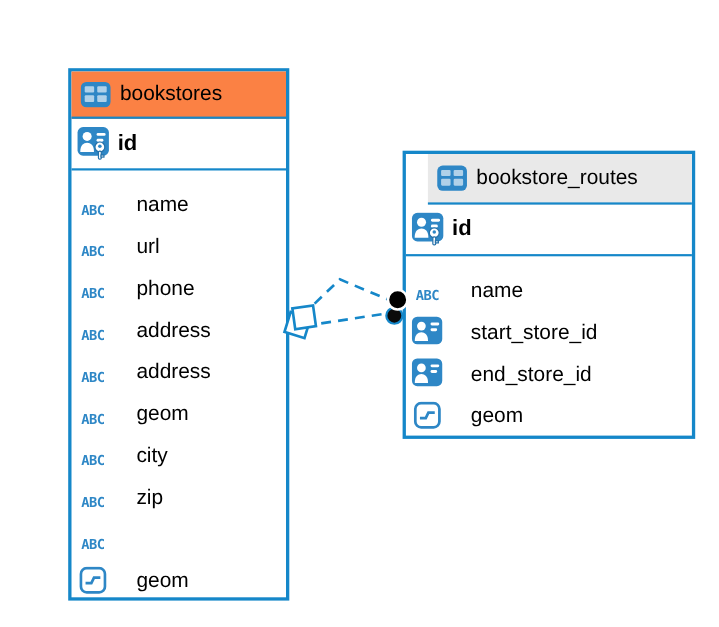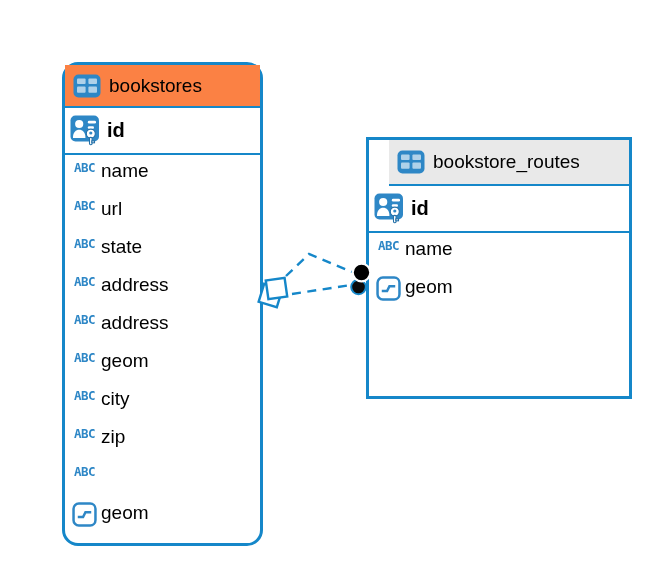--- a/index.html
+++ b/index.html
@@ -4,35 +4,35 @@
 <style>
   html,body{margin:0;padding:0;background:#fff;}
   #canvas{
     position:relative;width:654px;height:570px;background:#fff;
     font-family:"Liberation Sans",sans-serif;color:#000;overflow:hidden;
   }
   .table-card{
     position:absolute;background:#fff;border:3px solid var(--blue);
     box-sizing:border-box;
   }
-  #table-bookstores{left:62px;top:62px;width:201px;height:484px;border-radius:16px;}
+  #table-bookstores{left:62px;top:62px;width:201px;height:484px;}
   #table-routes{left:366px;top:137px;width:266px;height:262px;}
   .table-header{
     display:flex;align-items:center;gap:7px;padding:0 6px 0 6px;
     height:41px;border-bottom:2.5px solid var(--blue);
   }
   #table-routes .table-header{height:44px;margin-left:20px;}
   .table-title{font-size:19px;white-space:nowrap;}
   .pk-row{
     display:flex;align-items:center;gap:7px;padding:0 22px 0 4px;
     height:45px;border-bottom:2.5px solid var(--blue);
   }
   .pk-label{font-size:20px;font-weight:bold;}
   .fields{padding:5px 2px 0 4px;}
-  .field-row{display:flex;align-items:flex-start;gap:1px;height:38px;}
+  .field-row{display:flex;align-items:flex-end;gap:24px;height:38px;}
   .field-label{font-size:19px;white-space:nowrap;}
   .icon-slot{
     width:31px;flex:0 0 31px;display:flex;align-items:center;
     justify-content:center;
   }
   .abc-text{
     font-family:"DejaVu Sans Mono",monospace;font-weight:bold;
     font-size:12.5px;letter-spacing:-0.5px;color:var(--icon-blue);
   }
   
@@ -96,21 +96,21 @@
           <span class="icon-slot">
   <span class="abc-text">ABC</span>
 </span>
           <span class="field-label">url</span>
         </div>
 
         <div class="field-row">
           <span class="icon-slot">
   <span class="abc-text">ABC</span>
 </span>
-          <span class="field-label">state</span>
+          <span class="field-label">phone</span>
         </div>
 
         <div class="field-row">
           <span class="icon-slot">
   <span class="abc-text">ABC</span>
 </span>
           <span class="field-label">address</span>
         </div>
 
         <div class="field-row">
@@ -190,21 +190,45 @@
     </div>
     <div class="fields">
 
         <div class="field-row">
           <span class="icon-slot">
   <span class="abc-text">ABC</span>
 </span>
           <span class="field-label">name</span>
         </div>
 
-
+        <div class="field-row">
+          <span class="icon-slot">
+  <svg width="29" height="27" viewBox="0 0 30 27">
+    <rect class="ic-bg" x="0.5" y="0.5" width="28.5" height="26" rx="5"></rect>
+    <circle class="ic-fg" cx="9.4" cy="9.3" r="4.1"></circle>
+    <path class="ic-fg" d="M3.2,22.6 C3.2,17.6 6.1,15 9.4,15 C12.7,15 15.6,17.6 15.6,22.6 L15.6,23.4 L3.2,23.4 Z"></path>
+    <rect class="ic-fg" x="18" y="6" width="8.2" height="2.7" rx="1.3"></rect>
+    <rect class="ic-fg" x="18" y="11.4" width="6.2" height="2.7" rx="1.3"></rect>
+  </svg>
+</span>
+          <span class="field-label">start_store_id</span>
+        </div>
+
+        <div class="field-row">
+          <span class="icon-slot">
+  <svg width="29" height="27" viewBox="0 0 30 27">
+    <rect class="ic-bg" x="0.5" y="0.5" width="28.5" height="26" rx="5"></rect>
+    <circle class="ic-fg" cx="9.4" cy="9.3" r="4.1"></circle>
+    <path class="ic-fg" d="M3.2,22.6 C3.2,17.6 6.1,15 9.4,15 C12.7,15 15.6,17.6 15.6,22.6 L15.6,23.4 L3.2,23.4 Z"></path>
+    <rect class="ic-fg" x="18" y="6" width="8.2" height="2.7" rx="1.3"></rect>
+    <rect class="ic-fg" x="18" y="11.4" width="6.2" height="2.7" rx="1.3"></rect>
+  </svg>
+</span>
+          <span class="field-label">end_store_id</span>
+        </div>
 
         <div class="field-row">
           <span class="icon-slot">
   <svg width="25" height="25" viewBox="0 0 26 26">
     <rect class="ic-outline" x="1.6" y="1.6" width="22.8" height="22.8" rx="5.5"></rect>
     <path class="ic-line" d="M6,15.6 L11.5,15.6 L14,10.6 L20,10.6"></path>
   </svg>
 </span>
           <span class="field-label">geom</span>
         </div>

